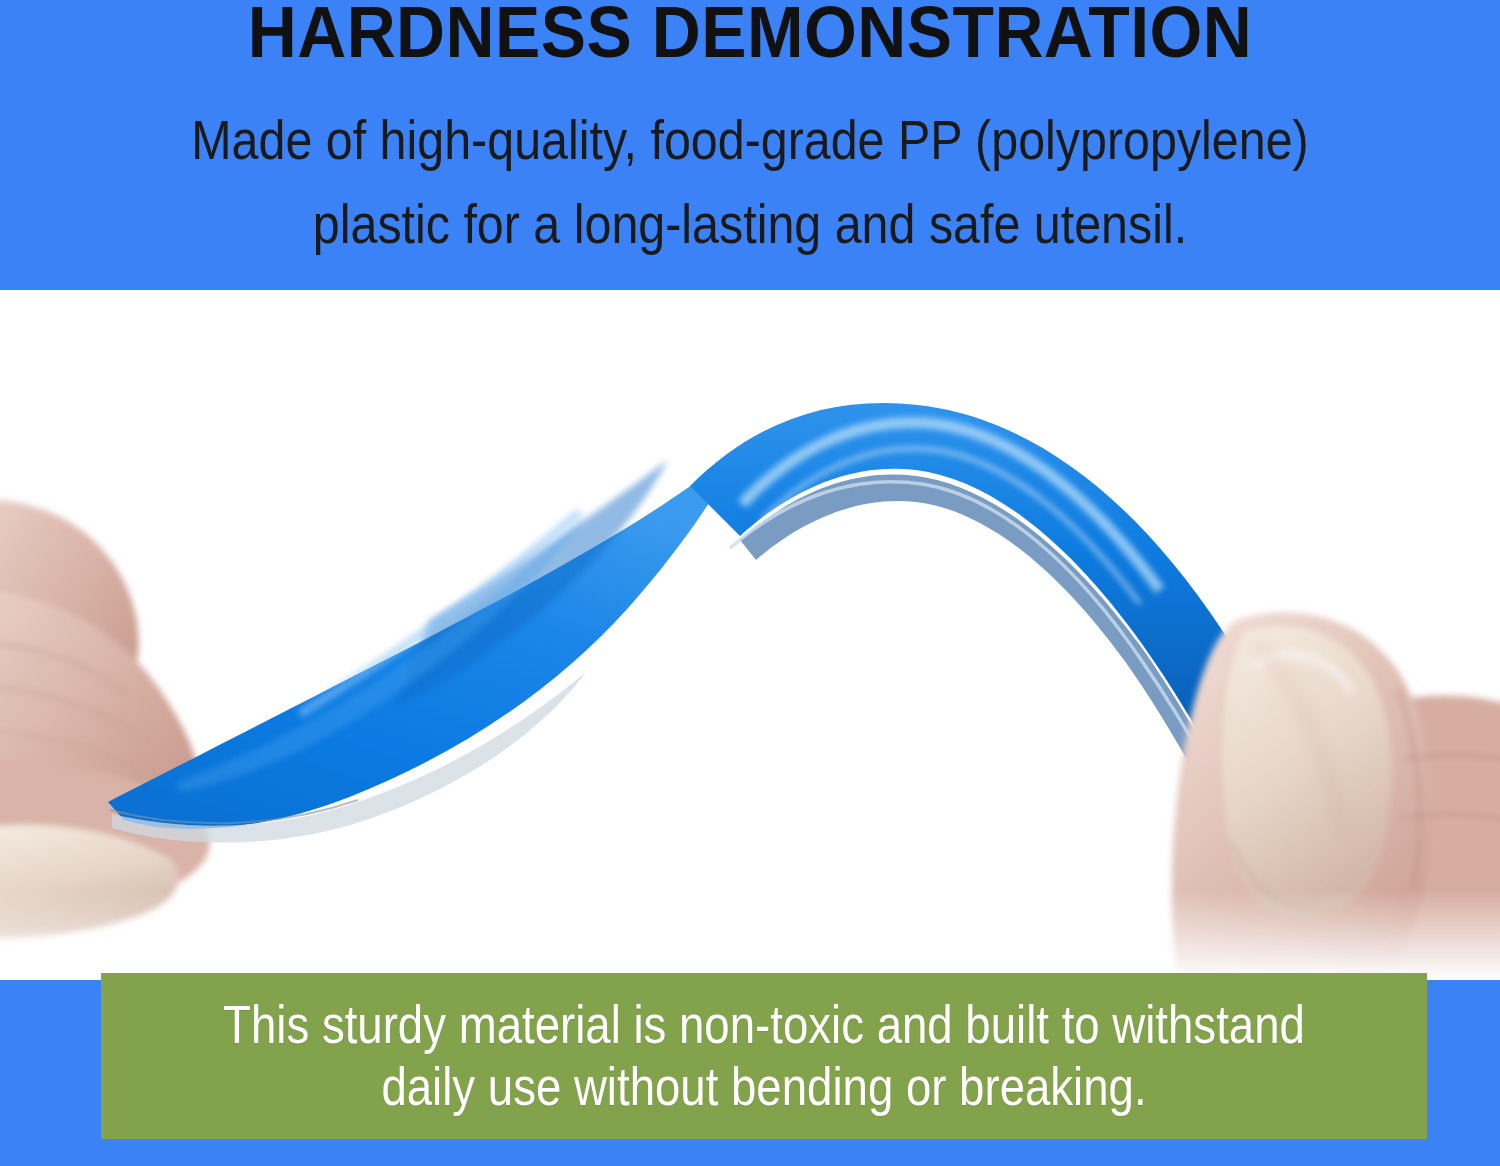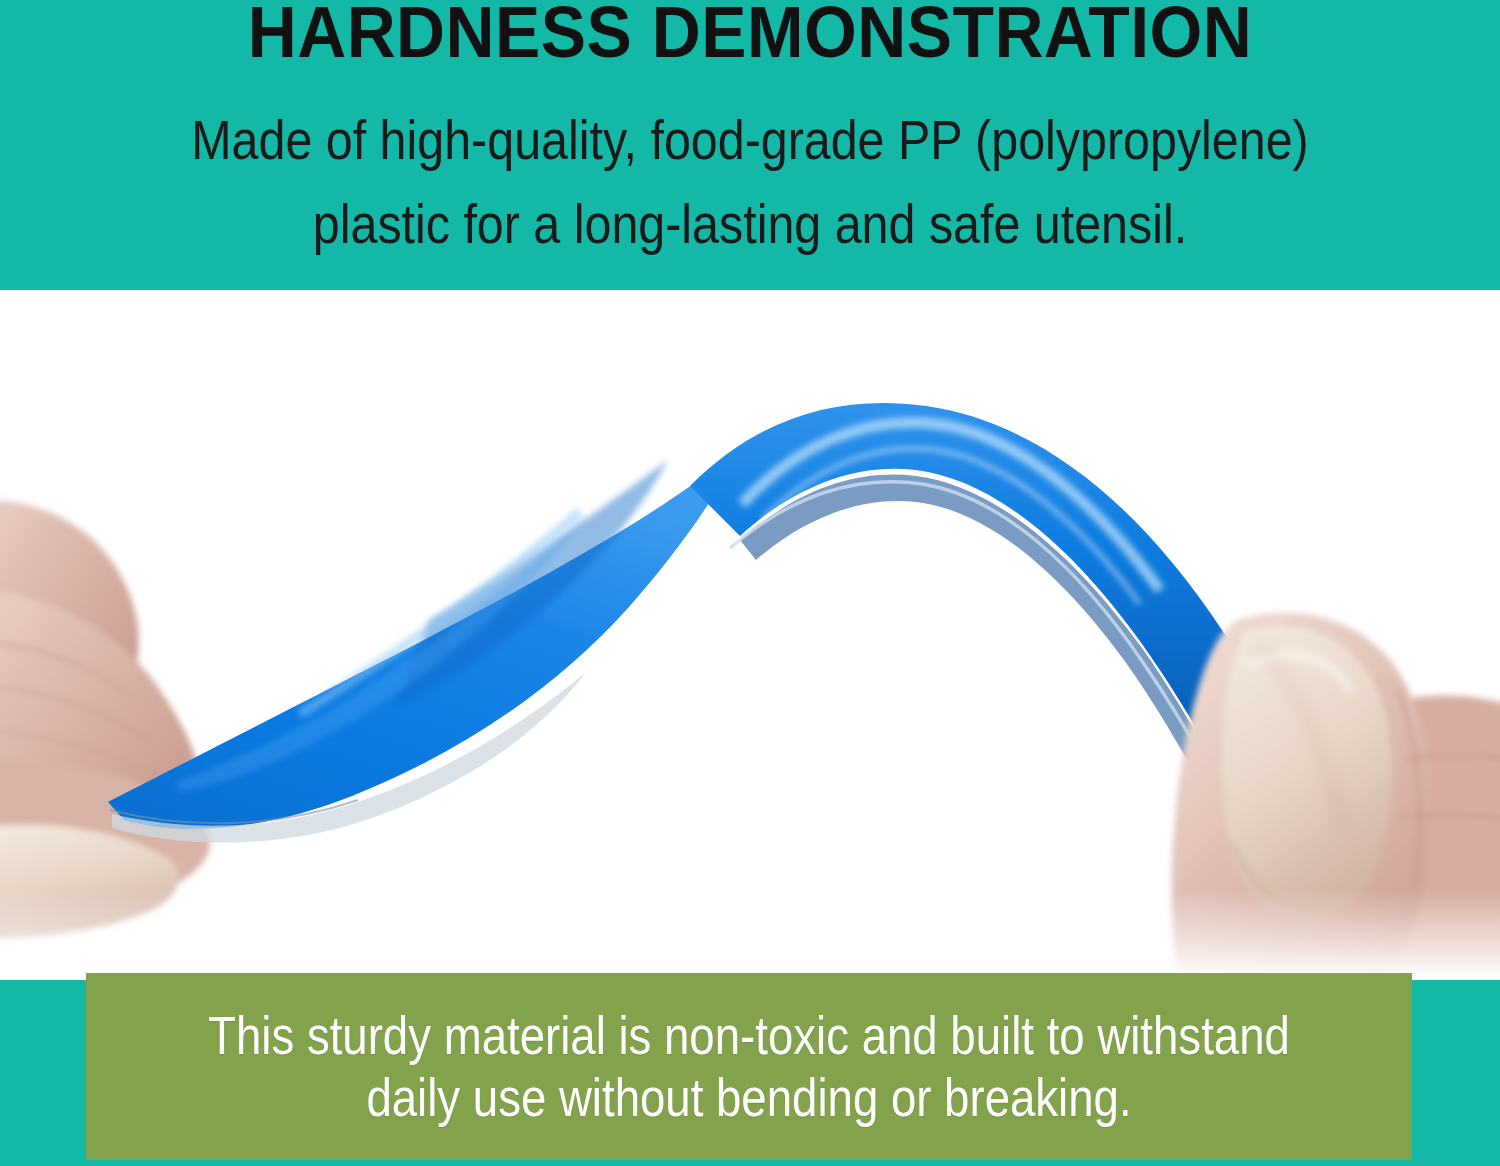--- a/index.html
+++ b/index.html
@@ -4,21 +4,21 @@
 <style>
   html, body {
     margin: 0;
     padding: 0;
     background: #ffffff;
   }
   #page {
     position: relative;
     width: 1500px;
     height: 1166px;
-    background: #14b8a6;
+    background: #3b82f6;
     overflow: hidden;
     font-family: "Liberation Sans", sans-serif;
   }
 
   
   #headline {
     position: absolute;
     left: 0;
     top: -10px;
     width: 1500px;
@@ -58,24 +58,24 @@
     width: 1500px;
     height: 690px;
     background: #ffffff;
     overflow: hidden;
   }
   #photo svg { display: block; width: 1500px; height: 690px; }
 
   
   #banner {
     position: absolute;
-    left: 86px;
+    left: 101px;
     top: 973px;
     width: 1326px;
-    height: 187px;
+    height: 166px;
     background: #83a24c;
     display: flex;
     align-items: center;
     justify-content: center;
     box-sizing: border-box;
   }
   #banner-text {
     width: 100%;
     text-align: center;
     color: #ffffff;

